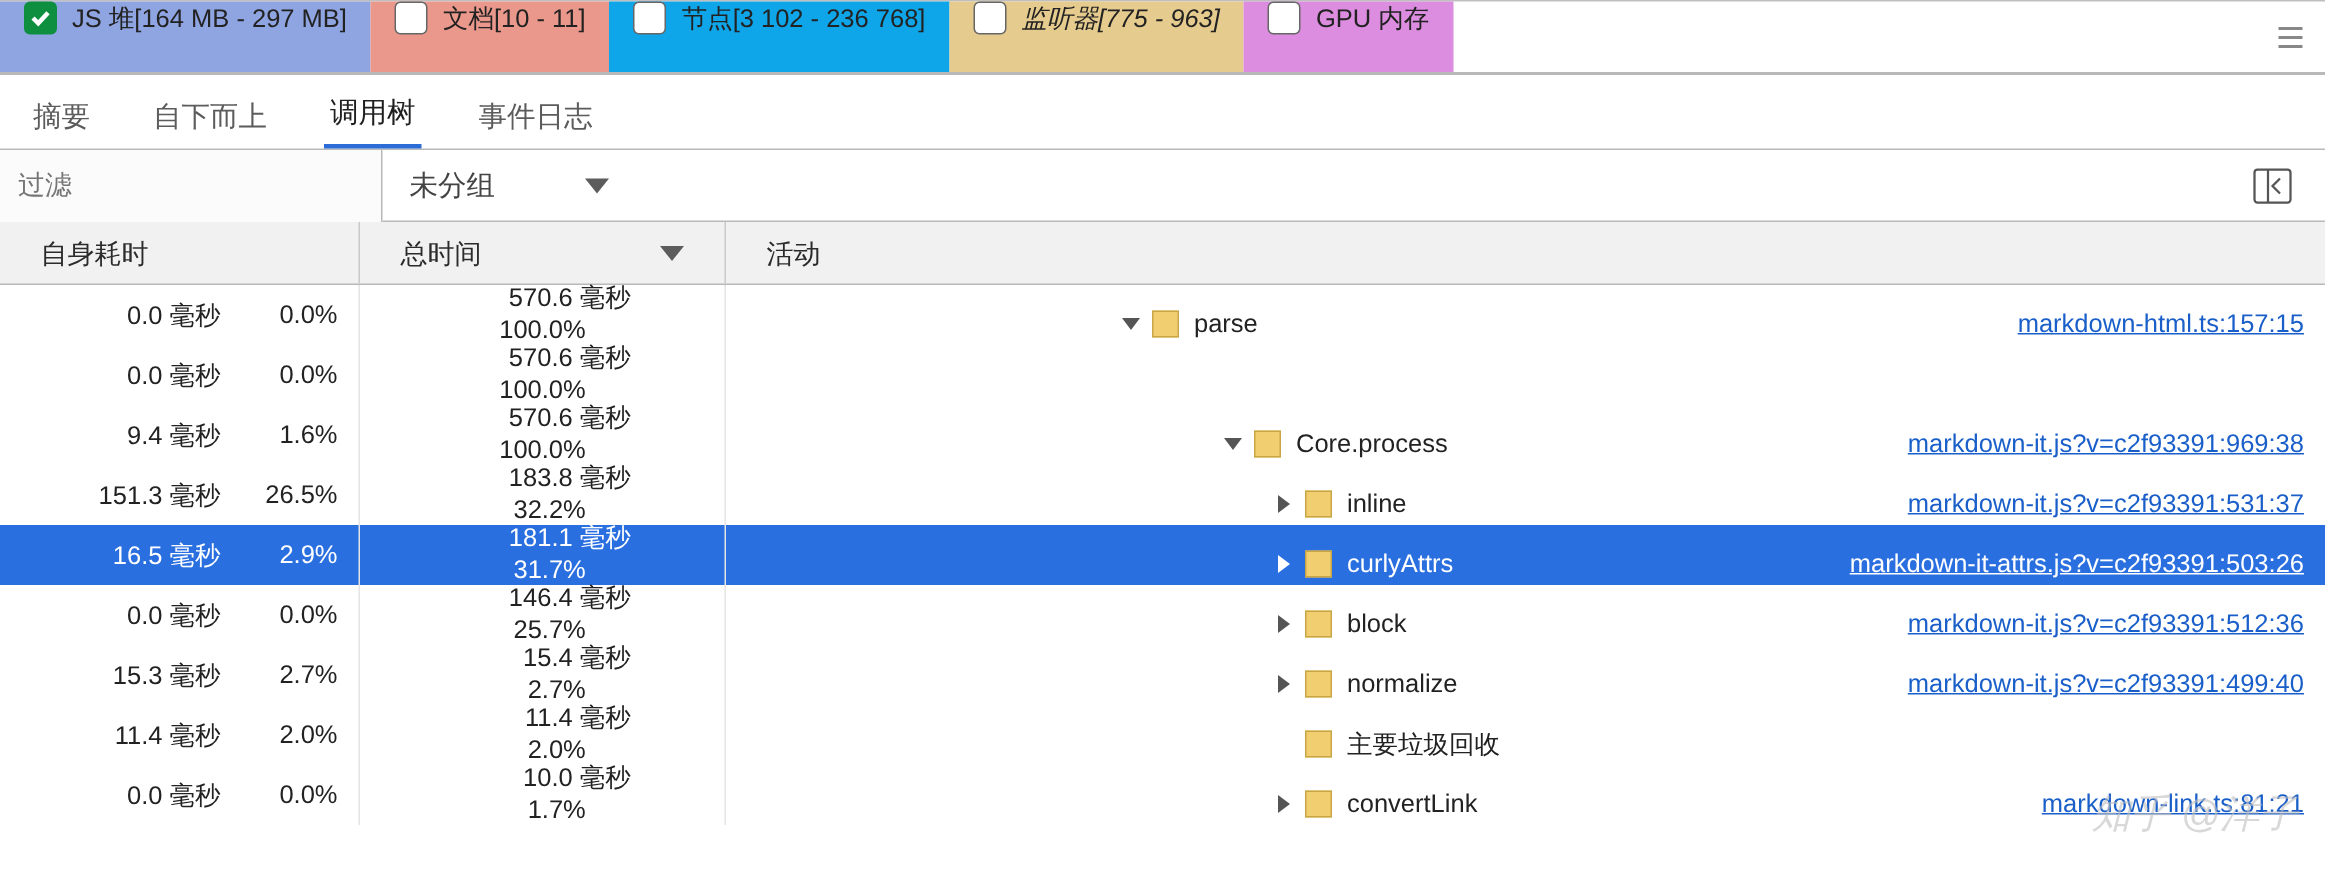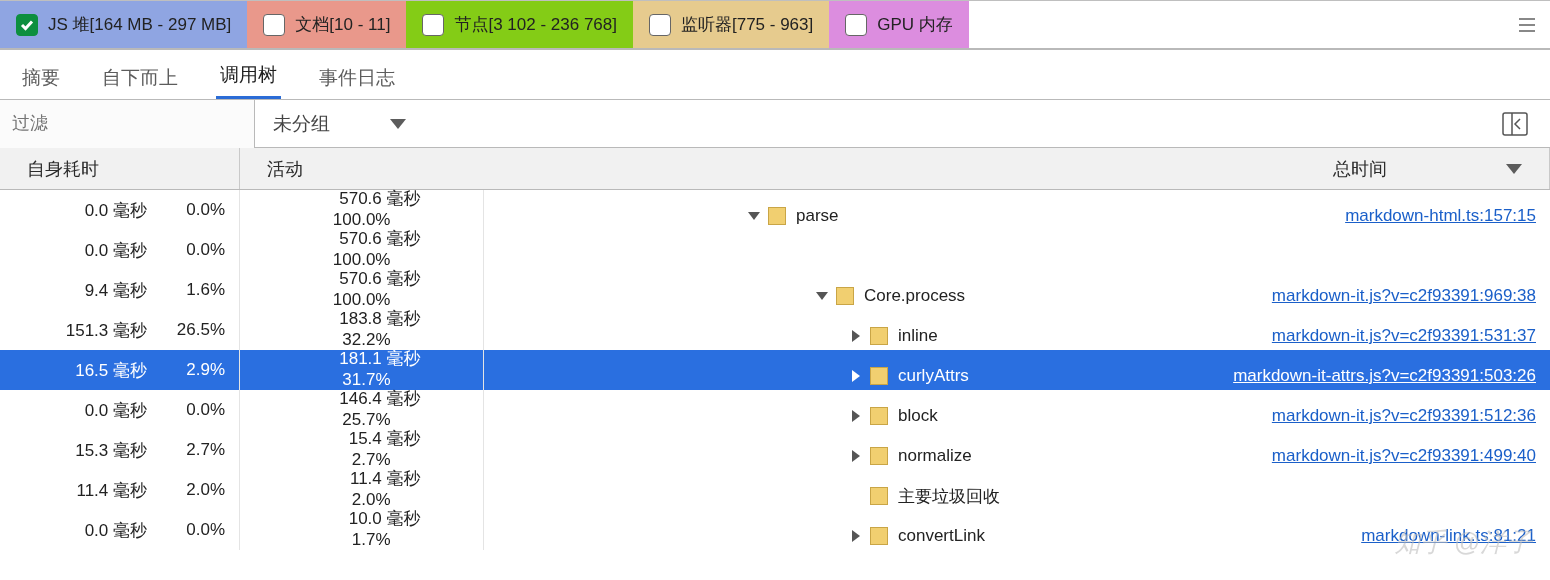--- a/index.html
+++ b/index.html
@@ -17,30 +17,29 @@
   .legend-bar {
     display: flex;
     align-items: stretch;
     height: 50px;
     border-top: 1px solid #bfbfbf;
     border-bottom: 2px solid #b9b9b9;
     background: #fff;
   }
   .legend-item {
     display: flex;
-    align-items: center;
     gap: 10px;
     padding: 0 16px 0 16px;
     color: #222;
     white-space: nowrap;
   }
   .legend-js    { background: #8fa5e2; }
   .legend-doc   { background: #e9988b; }
-  .legend-nodes { background: #84cc16; }
-  .legend-lst   { background: #e6cb8e; }
+  .legend-nodes { background: #0ea5e9; }
+  .legend-lst   { background: #e6cb8e; font-style: italic; }
   .legend-gpu   { background: #dc8ddf; }
   .legend-spacer { flex: 1; }
   .legend-menu {
     display:flex; align-items:center; justify-content:center;
     width:46px; color:#7a7a7a;
   }
 
   .chk {
     width:22px; height:22px; border:1.5px solid #666; border-radius:4px;
     background:#fff; display:flex; align-items:center; justify-content:center;
@@ -219,25 +218,25 @@
     <svg width="26" height="24" viewBox="0 0 26 24">
       <rect x="1" y="1" width="24" height="22" rx="2"></rect>
       <line x1="10" y1="1" x2="10" y2="23"></line>
       <path d="M18 7 L13 12 L18 17"></path>
     </svg>
   </div>
 </div>
 
 <div class="hdr">
   <div class="hdr-cell col-self">自身耗时</div>
-  <div class="hdr-cell col-act">活动</div>
   <div class="hdr-cell col-total">
     <span>总时间</span>
     <span class="tri-down"></span>
   </div>
+  <div class="hdr-cell col-act">活动</div>
 </div>
 
 <div class="rows" id="rows-container">
     <div class="row">
       <div class="num-cell col-self">
         <span class="ms">0.0 毫秒</span>
         <span class="pct">0.0%</span>
       </div>
       <div class="num-cell col-total">
         <span class="bar" style="width:234px"></span>

